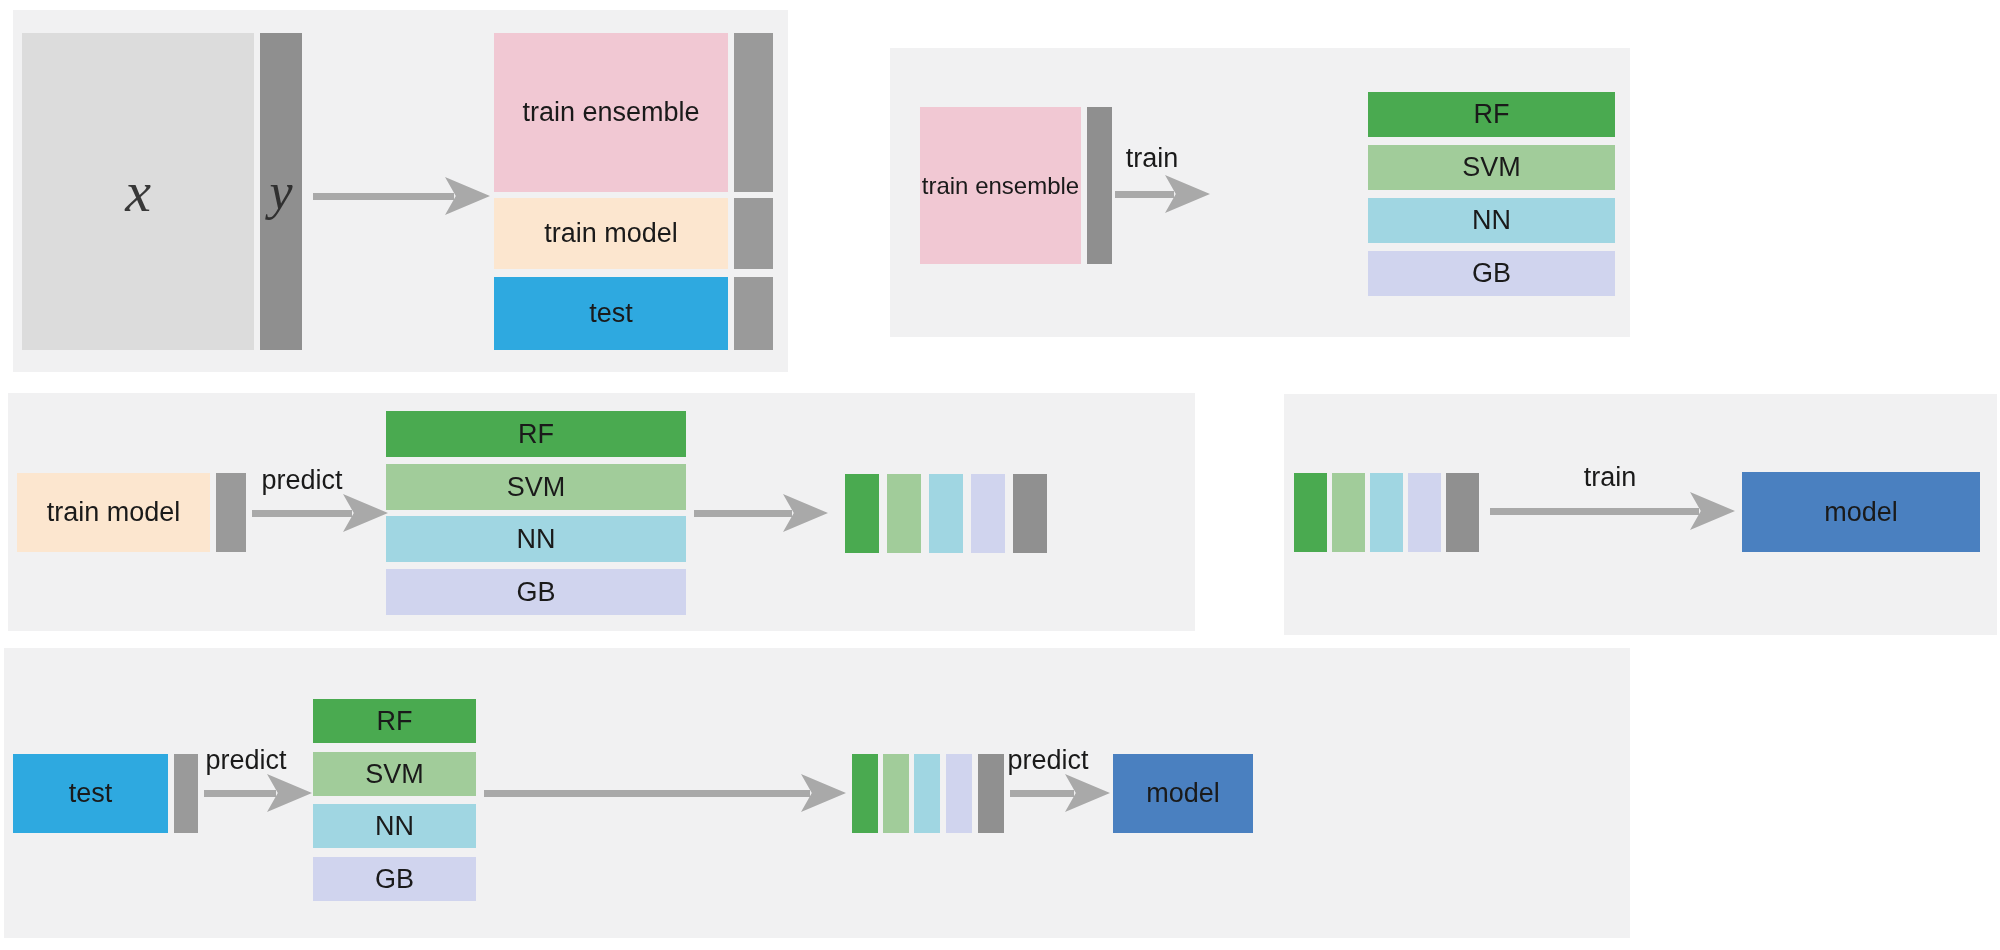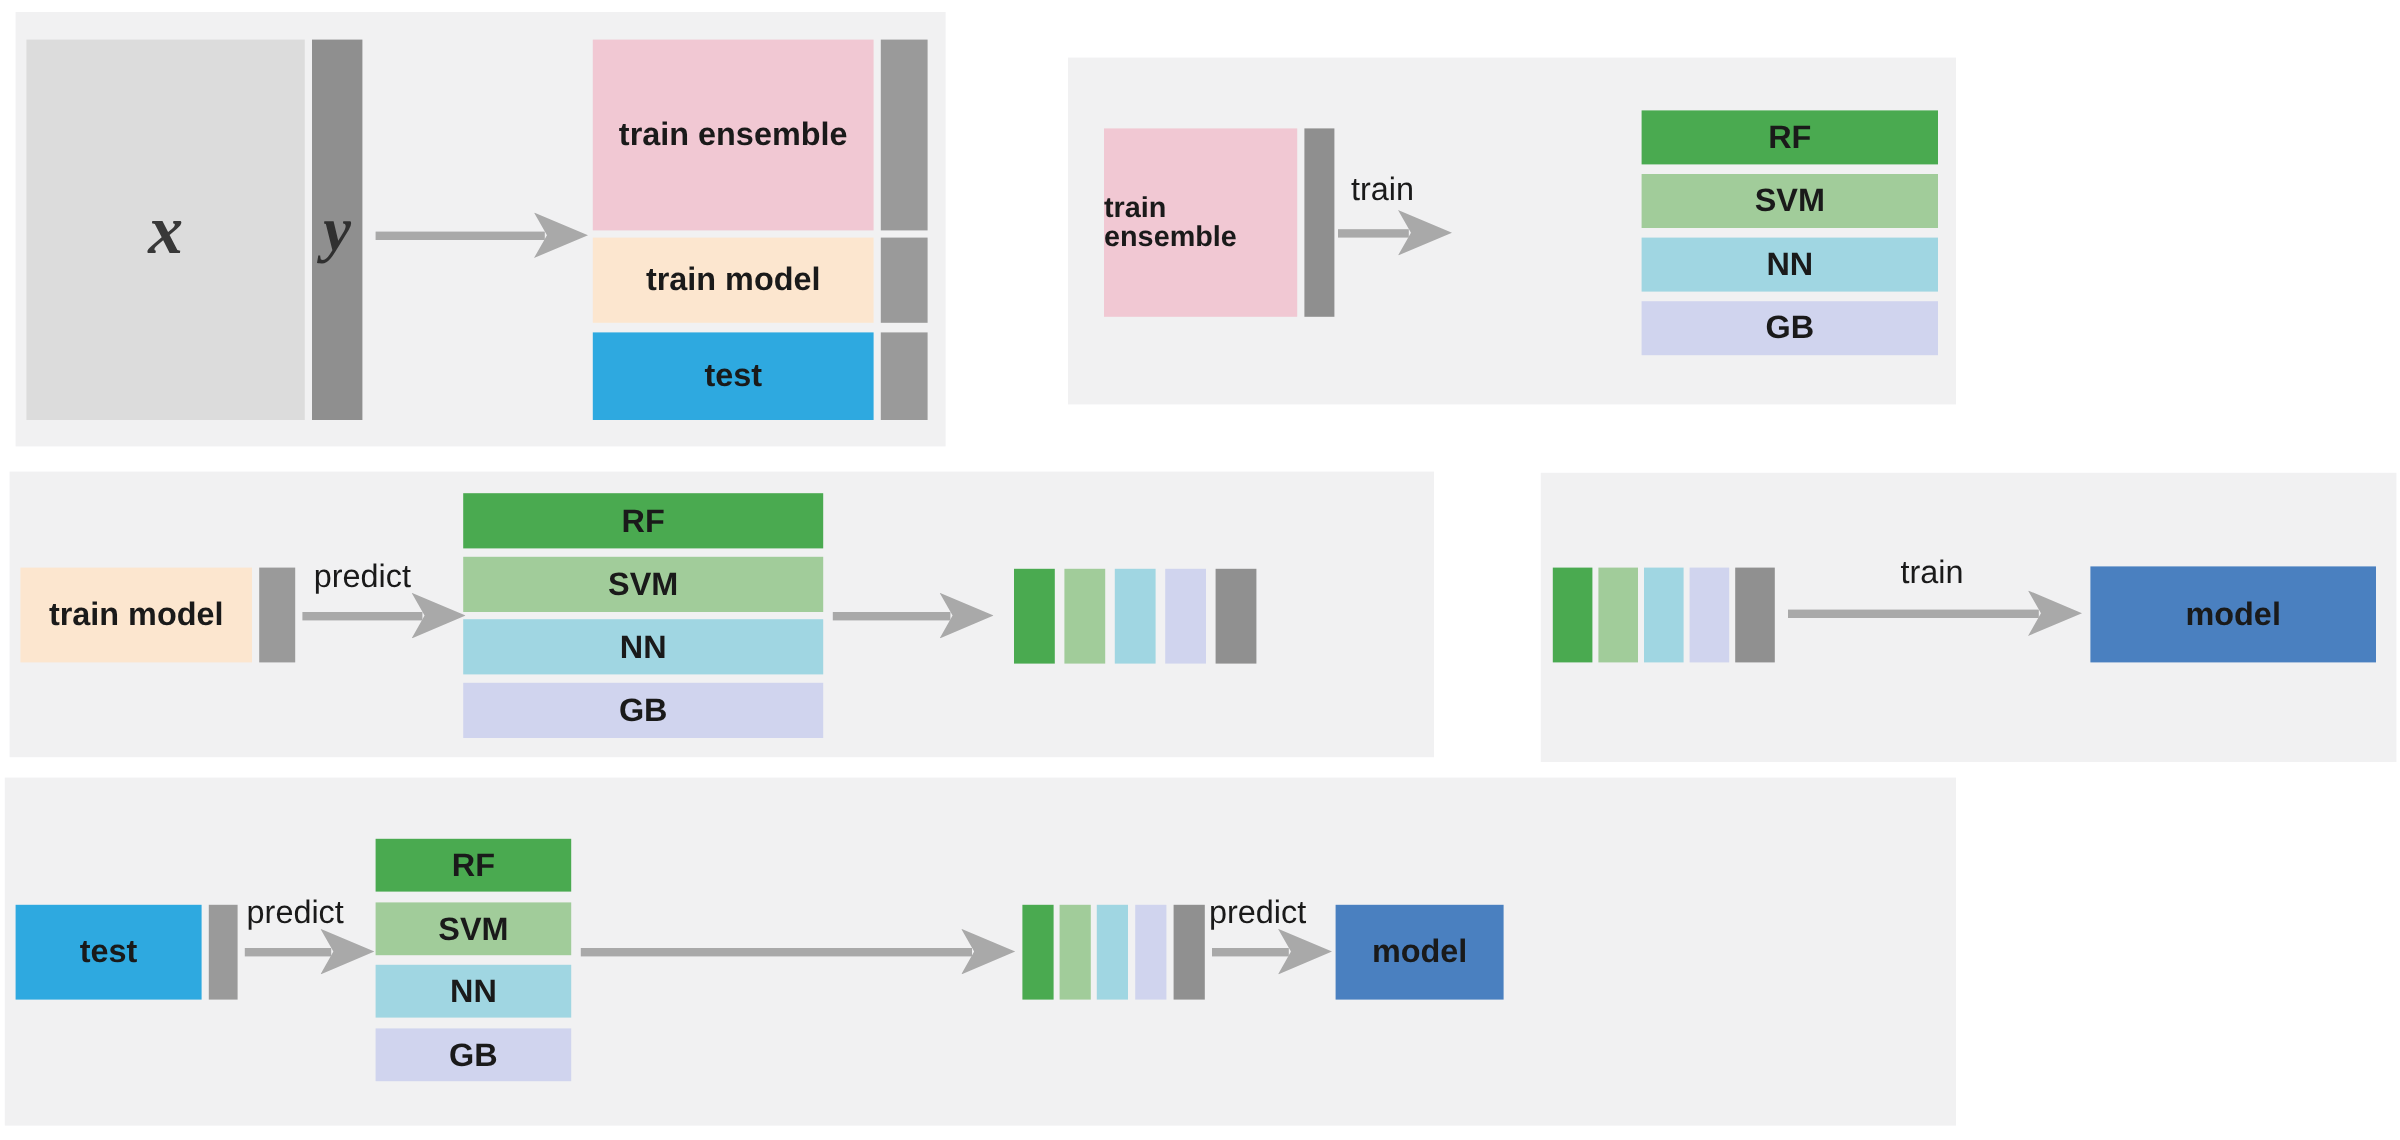--- a/index.html
+++ b/index.html
@@ -6,21 +6,21 @@
   .page{position:relative;width:2000px;height:950px;background:#ffffff;overflow:hidden;
         font-family:"Liberation Sans",sans-serif;color:#1a1a1a;}
   .panel{position:absolute;background:#f1f1f2;}
   #p1{left:13px;top:10px;width:775px;height:362px;}
   #p2{left:890px;top:48px;width:740px;height:289px;}
   #p3{left:8px;top:393px;width:1187px;height:238px;}
   #p4{left:1284px;top:394px;width:713px;height:241px;}
   #p5{left:4px;top:648px;width:1626px;height:290px;}
 
   .box{position:absolute;display:flex;align-items:center;justify-content:center;
-       font-size:27px;line-height:1;color:#1a1a1a;font-weight:bold;}
+       font-size:27px;line-height:1;color:#1a1a1a;}
   .col{position:absolute;}
   .math{font-family:"Liberation Serif","DejaVu Serif",serif;font-style:italic;
         font-size:58px;color:#383838;}
   .math.my{font-size:52px;color:#303030;}
 
   .arrow{position:absolute;display:flex;align-items:center;height:38px;}
   .arrow .shaft{display:block;flex:1 1 auto;height:7px;background:#a9a9a9;}
   .arrow .head{display:block;flex:0 0 45px;width:45px;height:38px;background:#a9a9a9;
                margin-left:-9px;clip-path:polygon(0 0,100% 50%,0 100%,24% 50%);}
   .alabel{position:absolute;transform:translateX(-50%);font-size:27px;line-height:1.15;

